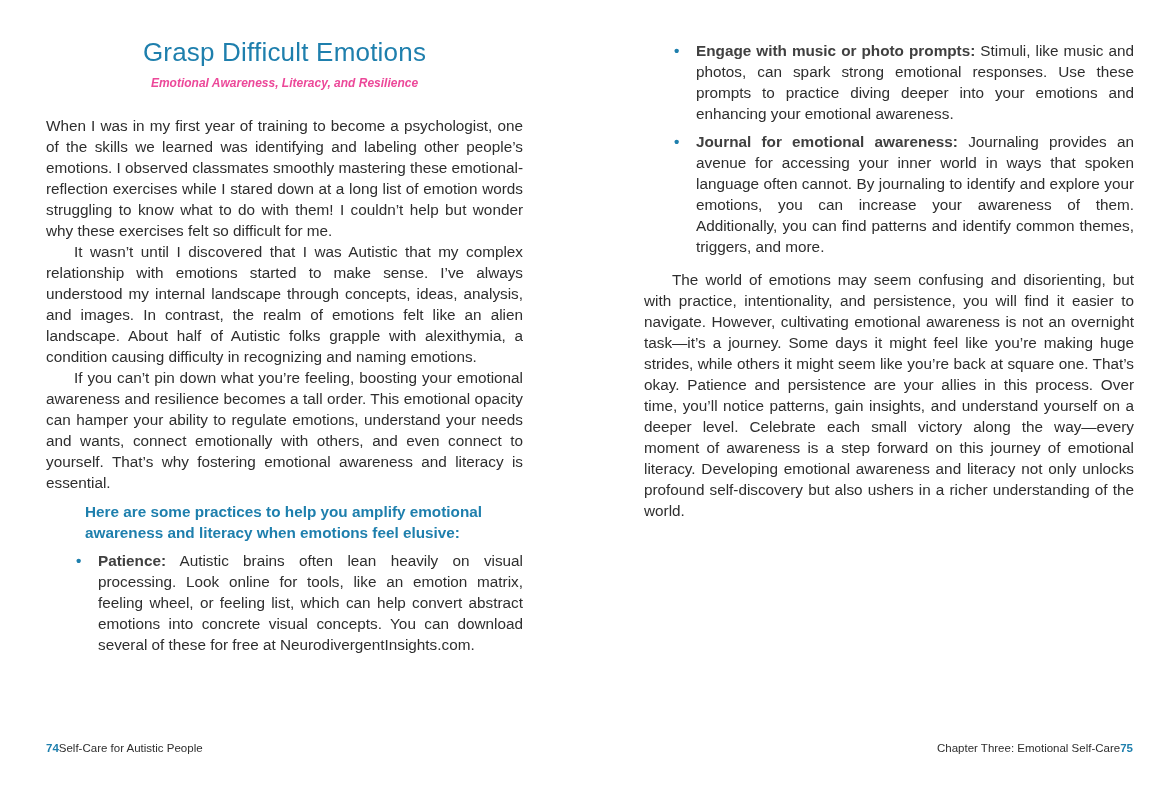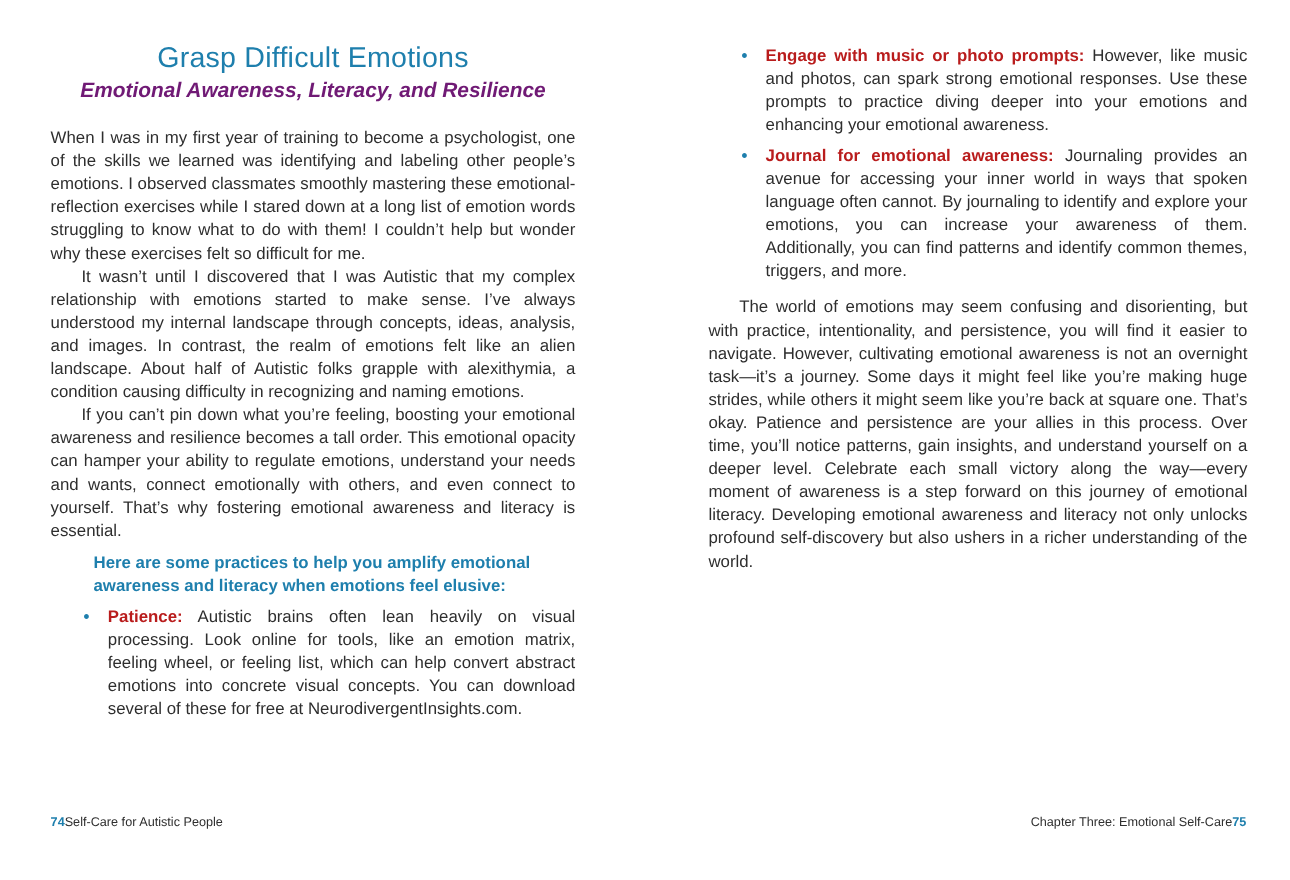--- a/index.html
+++ b/index.html
@@ -29,25 +29,25 @@
     margin-top: 37px;
     font-size: 26px;
     line-height: 30px;
     font-weight: 400;
     letter-spacing: 0.2px;
     color: #1e7fad;
     text-align: center;
   }
   .chapter-subtitle {
     margin-top: 5px;
-    font-size: 19px;
+    font-size: 12px;
     line-height: 22px;
     font-weight: 700;
     font-style: italic;
-    color: #701a75;
+    color: #ec4899;
     text-align: center;
   }
   .para {
     margin: 0;
     text-align: justify;
   }
   .para.first { margin-top: 21px; }
   .para.indent { text-indent: 28px; }
 
   .practices-heading {
@@ -67,21 +67,21 @@
   }
   .bullet-item::before {
     content: "\2022";
     position: absolute;
     left: 30px;
     top: 0;
     color: #1e7fad;
     font-weight: 700;
   }
   .bullet-term {
-    color: #b91c1c;
+    color: #404040;
     font-weight: 700;
   }
 
   .closing { margin-top: 12px; text-indent: 28px; text-align: justify; }
 
   .footer {
     position: absolute;
     top: 741px;
     display: flex;
     align-items: baseline;
@@ -114,21 +114,21 @@
       <span class="bullet-term">Patience:</span>
       <span>Autistic brains often lean heavily on visual processing. Look online for tools, like an emotion matrix, feeling wheel, or feeling list, which can help convert abstract emotions into concrete visual concepts. You can download several of these for free at NeurodivergentInsights.com.</span>
     </div>
   </div>
 </div>
 
 <div class="col right-col">
   <div class="bullet-list">
     <div class="bullet-item">
       <span class="bullet-term">Engage with music or photo prompts:</span>
-      <span>However, like music and photos, can spark strong emotional responses. Use these prompts to practice diving deeper into your emotions and enhancing your emotional awareness.</span>
+      <span>Stimuli, like music and photos, can spark strong emotional responses. Use these prompts to practice diving deeper into your emotions and enhancing your emotional awareness.</span>
     </div>
     <div class="bullet-item">
       <span class="bullet-term">Journal for emotional awareness:</span>
       <span>Journaling provides an avenue for accessing your inner world in ways that spoken language often cannot. By journaling to identify and explore your emotions, you can increase your awareness of them. Additionally, you can find patterns and identify common themes, triggers, and more.</span>
     </div>
   </div>
 
   <p class="para closing">The world of emotions may seem confusing and disorienting, but with practice, intentionality, and persistence, you will find it easier to navigate. However, cultivating emotional awareness is not an overnight task—it’s a journey. Some days it might feel like you’re making huge strides, while others it might seem like you’re back at square one. That’s okay. Patience and persistence are your allies in this process. Over time, you’ll notice patterns, gain insights, and understand yourself on a deeper level. Celebrate each small victory along the way—every moment of awareness is a step forward on this journey of emotional literacy. Developing emotional awareness and literacy not only unlocks profound self-discovery but also ushers in a richer understanding of the world.</p>
 </div>
 

